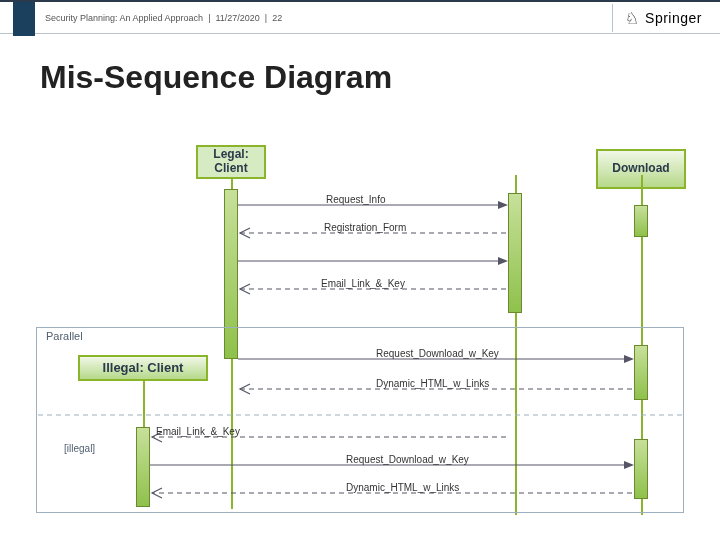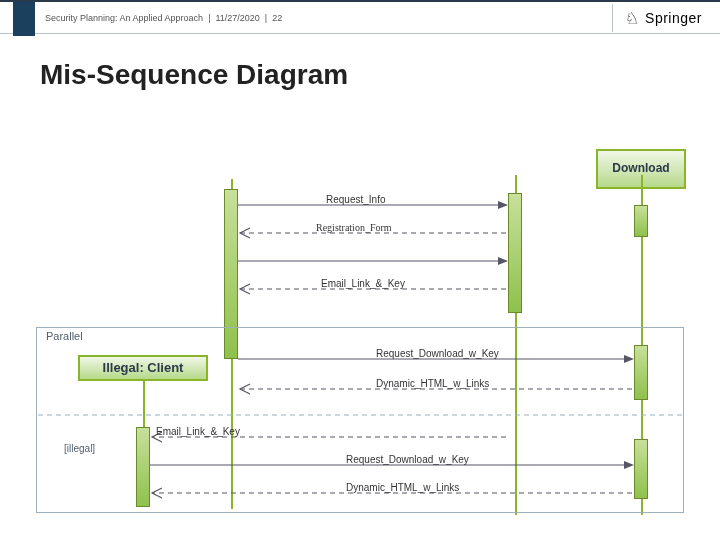--- a/index.html
+++ b/index.html
@@ -32,21 +32,21 @@
   .brand-divider {
     border-left: 1px solid #b8c4cc;
     height: 28px;
     margin-right: 6px;
   }
   .brand-icon { font-size: 16px; }
   .brand-name { font-weight: 400; letter-spacing: .5px; }
 
   .title {
     margin: 25px 0 18px 40px;
-    font-size: 28px;
+    font-size: 32px;
     font-weight: 700;
     color: #222;
   }
 
   .diagram {
     position: absolute;
     left: 36px; top: 145px;
     width: 660px; height: 380px;
   }
 
@@ -128,20 +128,22 @@
     <span class="brand-divider"></span>
     <span class="brand-icon">♘</span>
     <span class="brand-name">Springer</span>
   </div>
 </div>
 
 <h1 class="title">Mis-Sequence Diagram</h1>
 
 <div class="diagram">
 
+  <div class="node" style="left:160px; top:0; width:70px; height:34px; white-space:pre;">Legal:
+Client</div>
   <div class="node grad" style="left:560px; top:4px; width:90px; height:40px;">Download</div>
 
   <div class="lifeline" style="left:195px; top:34px; height:100px;"></div>
   <div class="lifeline" style="left:479px; top:30px; height:340px;"></div>
   <div class="lifeline" style="left:605px; top:30px; height:340px;"></div>
 
   <div class="activation" style="left:188px; top:44px; height:170px;"></div>
 
   <div class="activation" style="left:472px; top:48px; height:120px;"></div>
 
@@ -187,21 +189,21 @@
     <line class="solid-line" x1="114" y1="320" x2="596" y2="320"></line>
     <polygon class="arrowhead" points="598,320 588,316 588,324"></polygon>
 
     <line class="dash-line" x1="596" y1="348" x2="116" y2="348"></line>
     <polyline class="open-arrow" points="126,343 116,348 126,353"></polyline>
 
     <line class="dash-line" x1="2" y1="270" x2="646" y2="270" style="stroke:#9eb0bd;"></line>
   </svg>
 
   <div class="msg" style="left:290px; top:49px;">Request_Info</div>
-  <div class="msg" style="left:280px; top:77px;font-family:Liberation Serif, serif;">Registration_Form</div>
+  <div class="msg" style="left:288px; top:77px;">Registration_Form</div>
   <div class="msg" style="left:285px; top:133px;">Email_Link_&amp;_Key</div>
   <div class="msg" style="left:340px; top:203px;">Request_Download_w_Key</div>
   <div class="msg" style="left:340px; top:233px;">Dynamic_HTML_w_Links</div>
   <div class="msg" style="left:120px; top:281px;">Email_Link_&amp;_Key</div>
   <div class="msg" style="left:310px; top:309px;">Request_Download_w_Key</div>
   <div class="msg" style="left:310px; top:337px;">Dynamic_HTML_w_Links</div>
 
 </div>
 
 </body></html>

